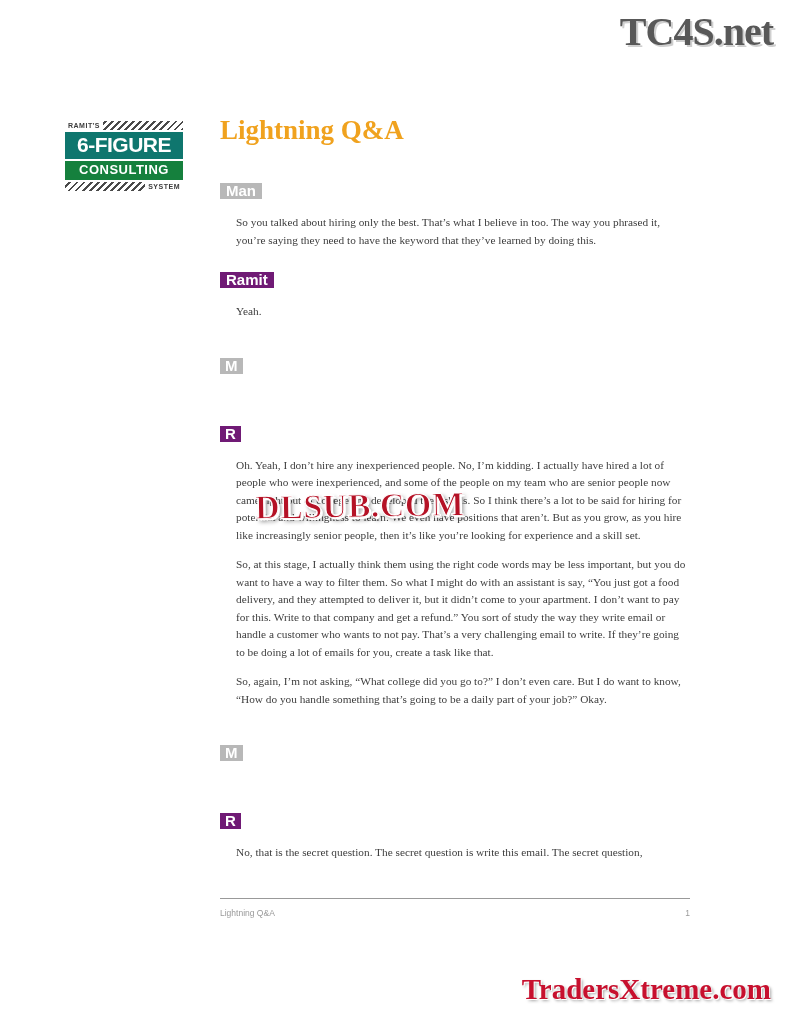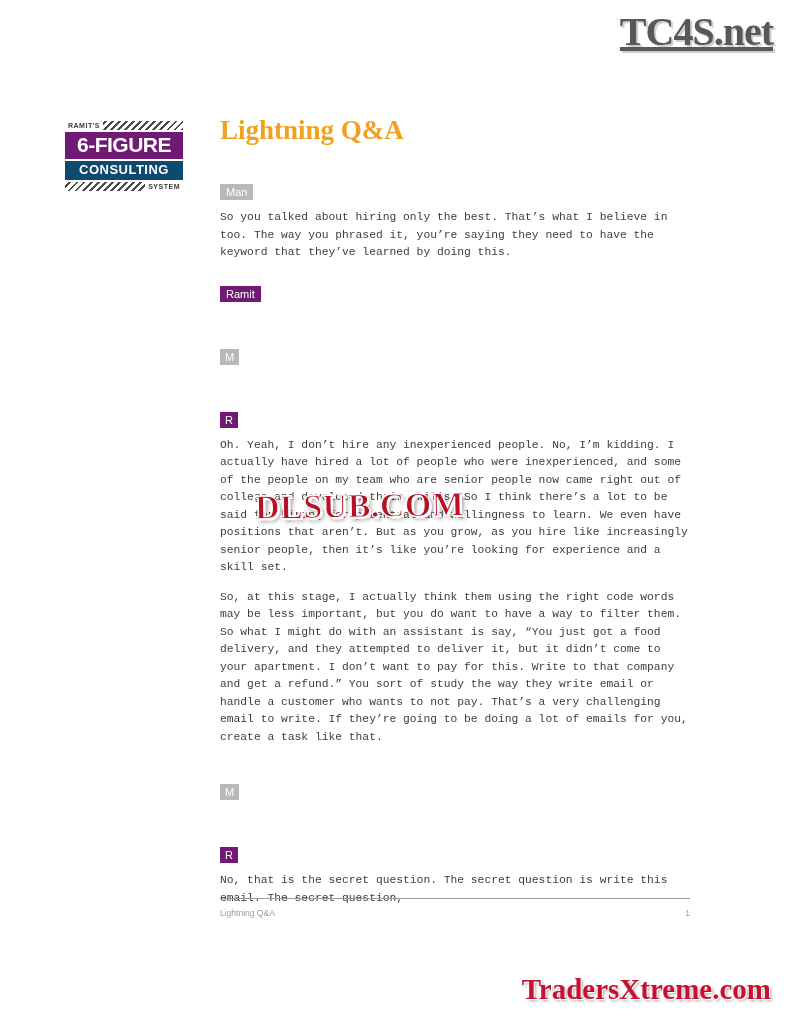--- a/index.html
+++ b/index.html
@@ -19,21 +19,20 @@
   .top-watermark {
     position: absolute;
     top: 8px;
     right: 18px;
     font-family: "Liberation Serif", serif;
     font-weight: bold;
     font-size: 40px;
     letter-spacing: -1px;
     color: #585858;
     text-shadow: 2px 2px 0 #cfcfcf;
-    text-decoration: underline;
   }
 
   
   .bottom-watermark {
     position: absolute;
     bottom: 18px;
     right: 20px;
     font-family: "Liberation Serif", serif;
     font-weight: bold;
     font-size: 29px;
@@ -94,30 +93,30 @@
   .logo-system {
     background: #ffffff;
     color: #3c3c3c;
     font-size: 7px;
     font-weight: bold;
     letter-spacing: 0.5px;
     padding: 0 3px;
     line-height: 9px;
   }
   .logo-main {
-    background: #701a75;
+    background: #0f766e;
     color: #ffffff;
     font-size: 21px;
     font-weight: bold;
     letter-spacing: -0.5px;
     padding: 2px 0 3px 0;
     line-height: 22px;
   }
   .logo-sub {
-    background: #0c4a6e;
+    background: #15803d;
     color: #ffffff;
     font-size: 13px;
     font-weight: bold;
     letter-spacing: 0.5px;
     padding: 2px 0 3px 0;
     margin-top: 2px;
     line-height: 14px;
   }
 
   
@@ -136,40 +135,40 @@
     letter-spacing: 0px;
   }
 
   .entry {
     margin-bottom: 22px;
   }
   .speaker {
     display: inline-block;
     background: #b8b8b8;
     color: #ffffff;
-    font-size: 11px;
-    font-weight: normal;
+    font-size: 15px;
+    font-weight: bold;
     padding: 3px 6px 3px 6px;
     line-height: 10px;
-    margin-bottom: 9px;
+    margin-bottom: 15px;
   }
   .speaker.accent {
     background: #701a75;
   }
   .speaker.mini {
     padding: 3px 5px;
     min-width: 6px;
     text-align: center;
   }
   .para {
     font-size: 11.3px;
     line-height: 17.5px;
     color: #3d3d3d;
-    margin: 0 0 12px 0;
-    font-family: Liberation Mono, monospace;
+    margin: 0 0 12px 16px;
+    font-family: Liberation Serif, serif;
   }
   .para:last-child { margin-bottom: 0; }
 
   .entry-gap-lg { margin-bottom: 36px; }
 
   
   .footer-rule {
     position: absolute;
     left: 220px;
     top: 898px;
@@ -228,30 +227,32 @@
 <div class="doc">
   <h1 class="doc-title">Lightning Q&amp;A</h1>
 
   <div class="entry">
     <span class="speaker">Man</span>
     <p class="para">So you talked about hiring only the best. That’s what I believe in too. The way you phrased it, you’re saying they need to have the keyword that they’ve learned by doing this.</p>
   </div>
 
   <div class="entry entry-gap-lg">
     <span class="speaker accent">Ramit</span>
+    <p class="para">Yeah.</p>
   </div>
 
   <div class="entry entry-gap-lg">
     <span class="speaker mini">M</span>
   </div>
 
   <div class="entry entry-gap-lg">
     <span class="speaker accent mini">R</span>
     <p class="para">Oh. Yeah, I don’t hire any inexperienced people. No, I’m kidding. I actually have hired a lot of people who were inexperienced, and some of the people on my team who are senior people now came right out of college and developed their skills. So I think there’s a lot to be said for hiring for potential and willingness to learn. We even have positions that aren’t. But as you grow, as you hire like increasingly senior people, then it’s like you’re looking for experience and a skill set.</p>
     <p class="para">So, at this stage, I actually think them using the right code words may be less important, but you do want to have a way to filter them. So what I might do with an assistant is say, “You just got a food delivery, and they attempted to deliver it, but it didn’t come to your apartment. I don’t want to pay for this. Write to that company and get a refund.” You sort of study the way they write email or handle a customer who wants to not pay. That’s a very challenging email to write. If they’re going to be doing a lot of emails for you, create a task like that.</p>
+    <p class="para">So, again, I’m not asking, “What college did you go to?” I don’t even care. But I do want to know, “How do you handle something that’s going to be a daily part of your job?” Okay.</p>
   </div>
 
   <div class="entry entry-gap-lg">
     <span class="speaker mini">M</span>
   </div>
 
   <div class="entry">
     <span class="speaker accent mini">R</span>
     <p class="para">No, that is the secret question. The secret question is write this email. The secret question,</p>
   </div>

